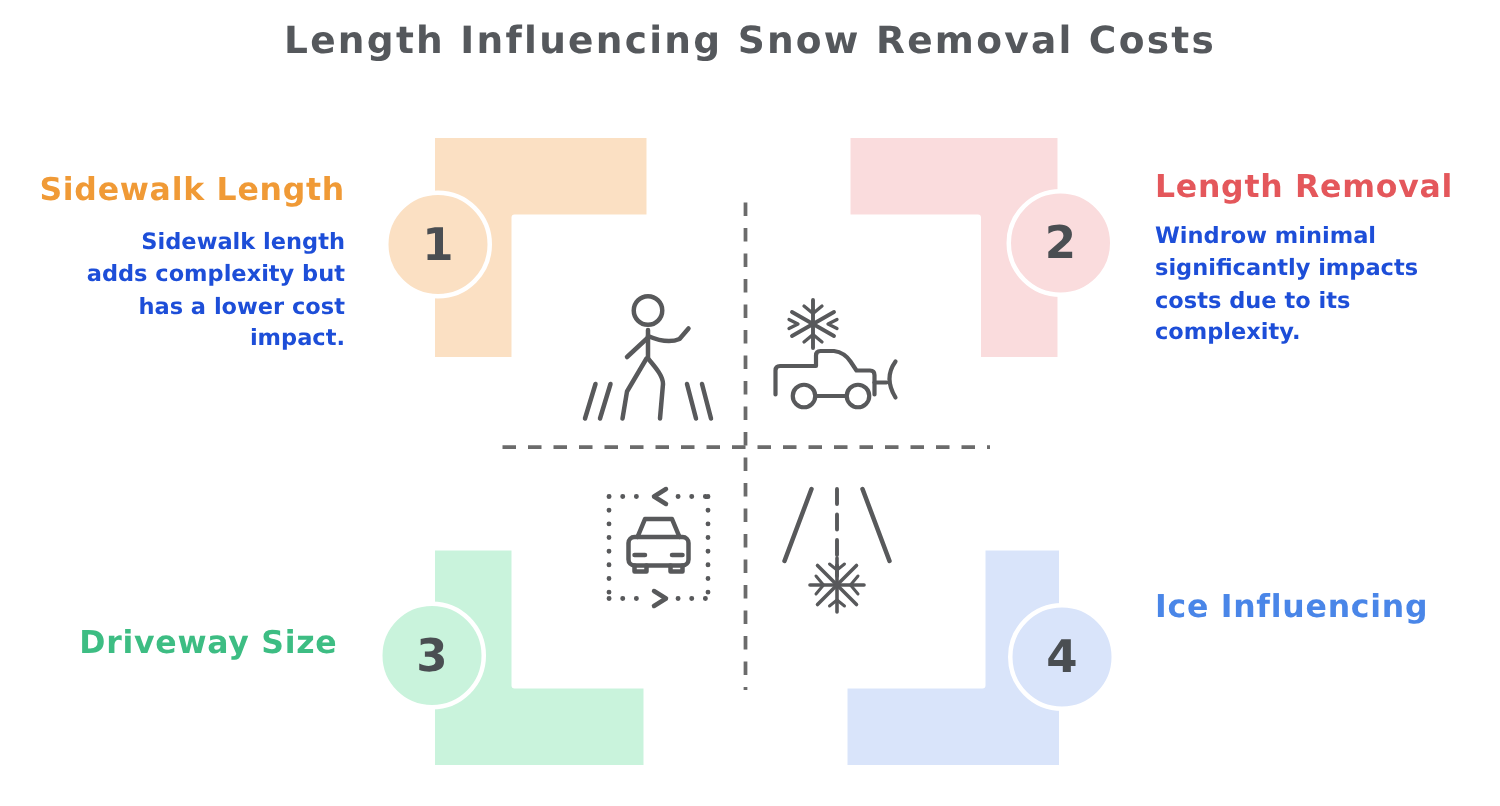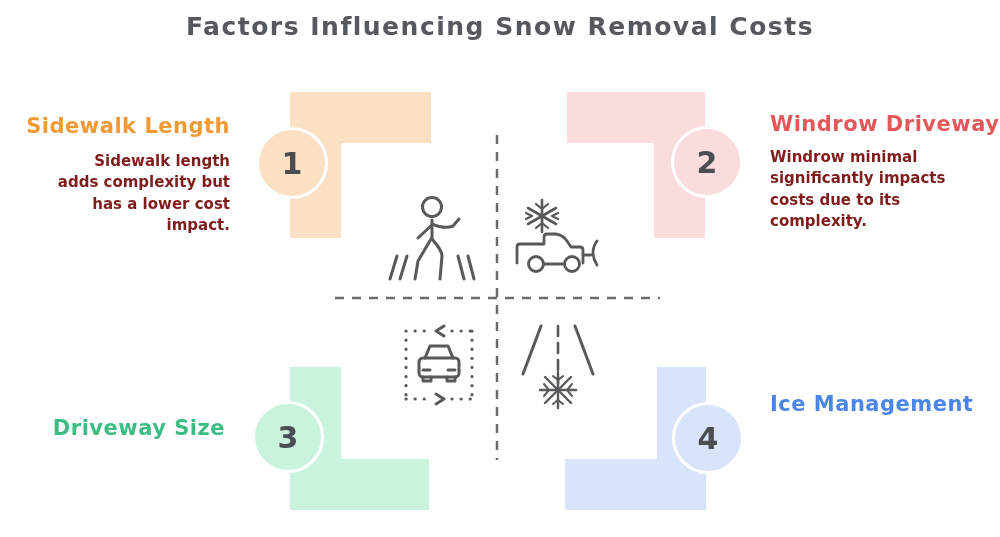--- a/index.html
+++ b/index.html
@@ -29,36 +29,36 @@
   }
 
   .q-title{
     position:absolute;
     font-size:21px;font-weight:700;letter-spacing:0.5px;
     white-space:nowrap;z-index:4;
   }
   .q-desc{
     position:absolute;
     font-size:15px;font-weight:700;line-height:1.43;
-    color:#7f1d1d;z-index:4;
+    color:#1d4ed8;z-index:4;
   }
   .ta-r{text-align:right;}
   .ta-l{text-align:left;}
 
   .icon-svg{position:absolute;z-index:3;}
   .icon-svg path,.icon-svg circle,.icon-svg line,.icon-svg rect{
     fill:none;stroke:#58595b;stroke-linecap:round;stroke-linejoin:round;
   }
 </style>
 </head>
 <body>
 
 <div class="canvas">
 
-  <div class="main-title">Factors Influencing Snow Removal Costs</div>
+  <div class="main-title">Length Influencing Snow Removal Costs</div>
 
   <svg class="layer" width="1000" height="537" viewBox="0 0 1000 537">
     <path d="M288,90 H433 V145 H343 V240 H288 Z" stroke="#ffffff" stroke-width="4" stroke-linejoin="round" fill="#fbe0c3"></path>
     <path d="M565,90 H707 V240 H652 V145 H565 Z" stroke="#ffffff" stroke-width="4" stroke-linejoin="round" fill="#fadcdd"></path>
     <path d="M288,365 H343 V457 H431 V512 H288 Z" stroke="#ffffff" stroke-width="4" stroke-linejoin="round" fill="#c9f3dc"></path>
     <path d="M655,365 H708 V512 H563 V457 H655 Z" stroke="#ffffff" stroke-width="4" stroke-linejoin="round" fill="#d9e4fa"></path>
     <line x1="497" y1="135" x2="497" y2="460" stroke="#6b6b6b" stroke-width="2.5" stroke-dasharray="9,8"></line>
     <line x1="335" y1="298" x2="660" y2="298" stroke="#6b6b6b" stroke-width="2.5" stroke-dasharray="9,8"></line>
   </svg>
 
@@ -71,26 +71,26 @@
   <div class="num-circle" style="left: 252px; top: 401px; background: rgb(201, 243, 220);">
     <span>3</span>
   </div>
   <div class="num-circle" style="left: 672px; top: 402px; background: rgb(217, 228, 250);">
     <span>4</span>
   </div>
 
   <div class="q-title ta-r" style="right: 770px; top: 114px; color: rgb(240, 154, 54);">Sidewalk Length</div>
   <div class="q-desc ta-r" style="right:770px;top:151px;width:180px;">Sidewalk length adds complexity but has a lower cost impact.</div>
 
-  <div class="q-title ta-l" style="left: 770px; top: 112px; color: rgb(228, 87, 91);">Windrow Driveway</div>
+  <div class="q-title ta-l" style="left: 770px; top: 112px; color: rgb(228, 87, 91);">Length Removal</div>
   <div class="q-desc ta-l" style="left:770px;top:147px;width:180px;">Windrow minimal significantly impacts costs due to its complexity.</div>
 
   <div class="q-title ta-r" style="right: 775px; top: 388px; color: rgb(61, 189, 131); margin-top: 28px;">Driveway Size</div>
 
-  <div class="q-title ta-l" style="left: 770px; top: 392px; color: rgb(74, 134, 232);">Ice Management</div>
+  <div class="q-title ta-l" style="left: 770px; top: 392px; color: rgb(74, 134, 232);">Ice Influencing</div>
 
   <svg class="icon-svg" style="left:385px;top:193px;" width="95" height="95" viewBox="0 0 95 95">
     <circle cx="47" cy="14" r="9.5" stroke-width="3"></circle>
     <path d="M47,27 L47,46" stroke-width="3"></path>
     <path d="M47,32 L33,45" stroke-width="3"></path>
     <path d="M47,31 C54,34 61,36 68,33 L74,26" stroke-width="3"></path>
     <path d="M46,46 L33,68 L30,86" stroke-width="3"></path>
     <path d="M47,46 C53,53 57,58 57,63 L55,86" stroke-width="3"></path>
     <path d="M12,63 L5,86" stroke-width="3"></path>
     <path d="M22,63 L15,86" stroke-width="3"></path>

